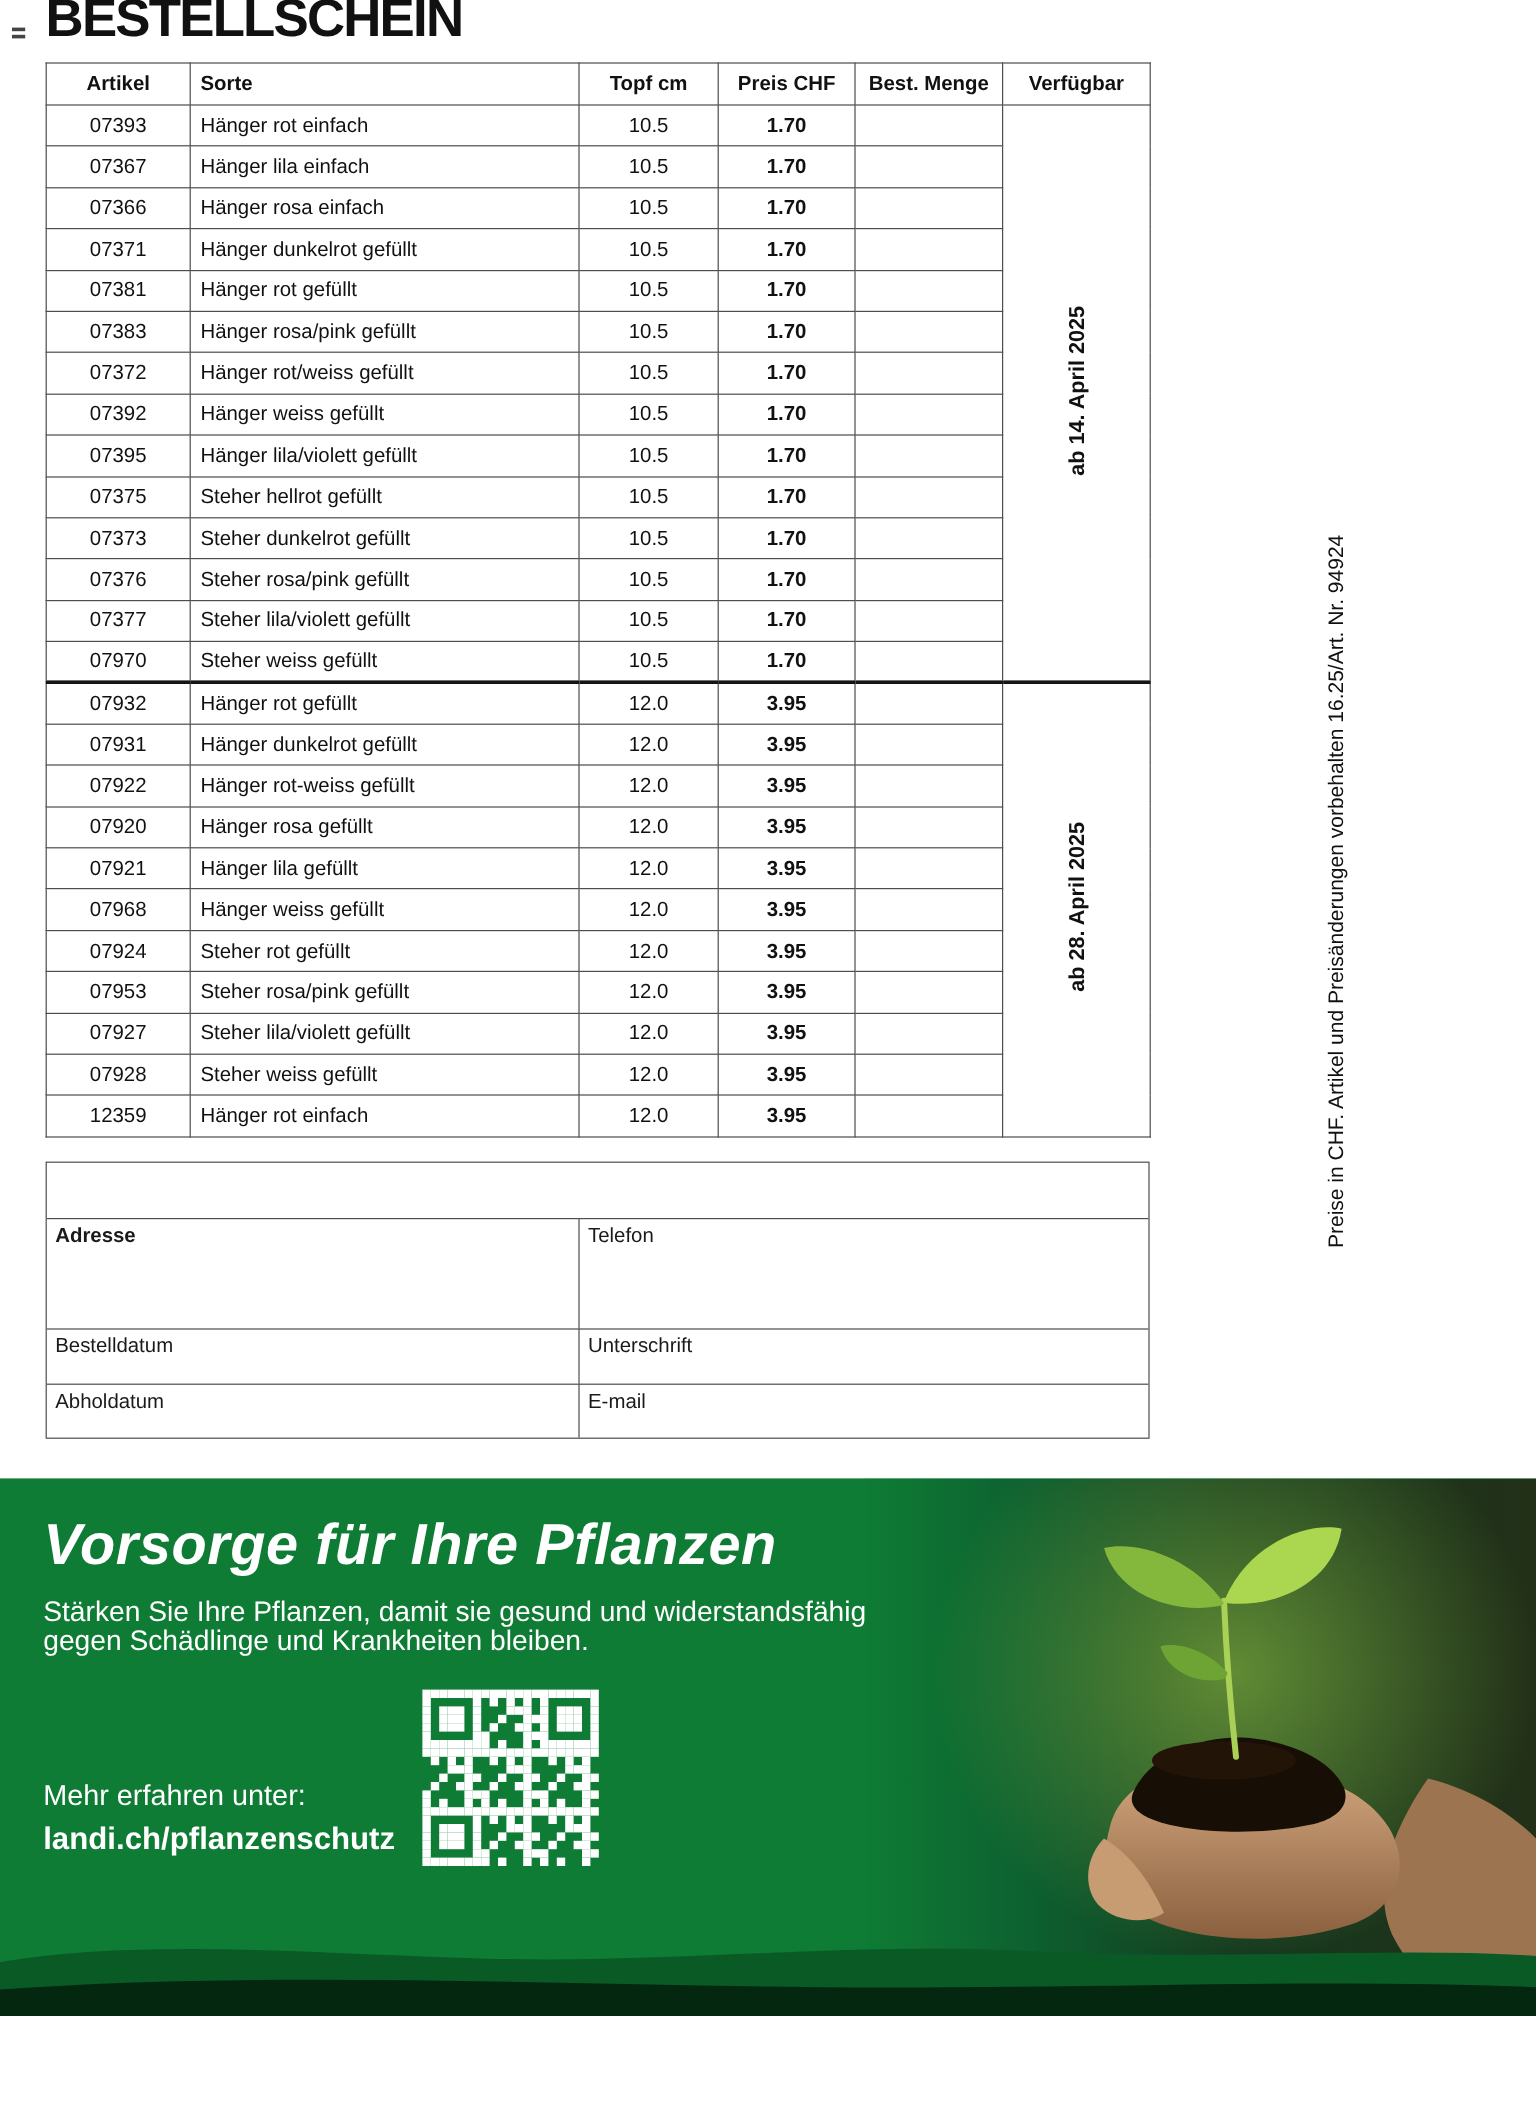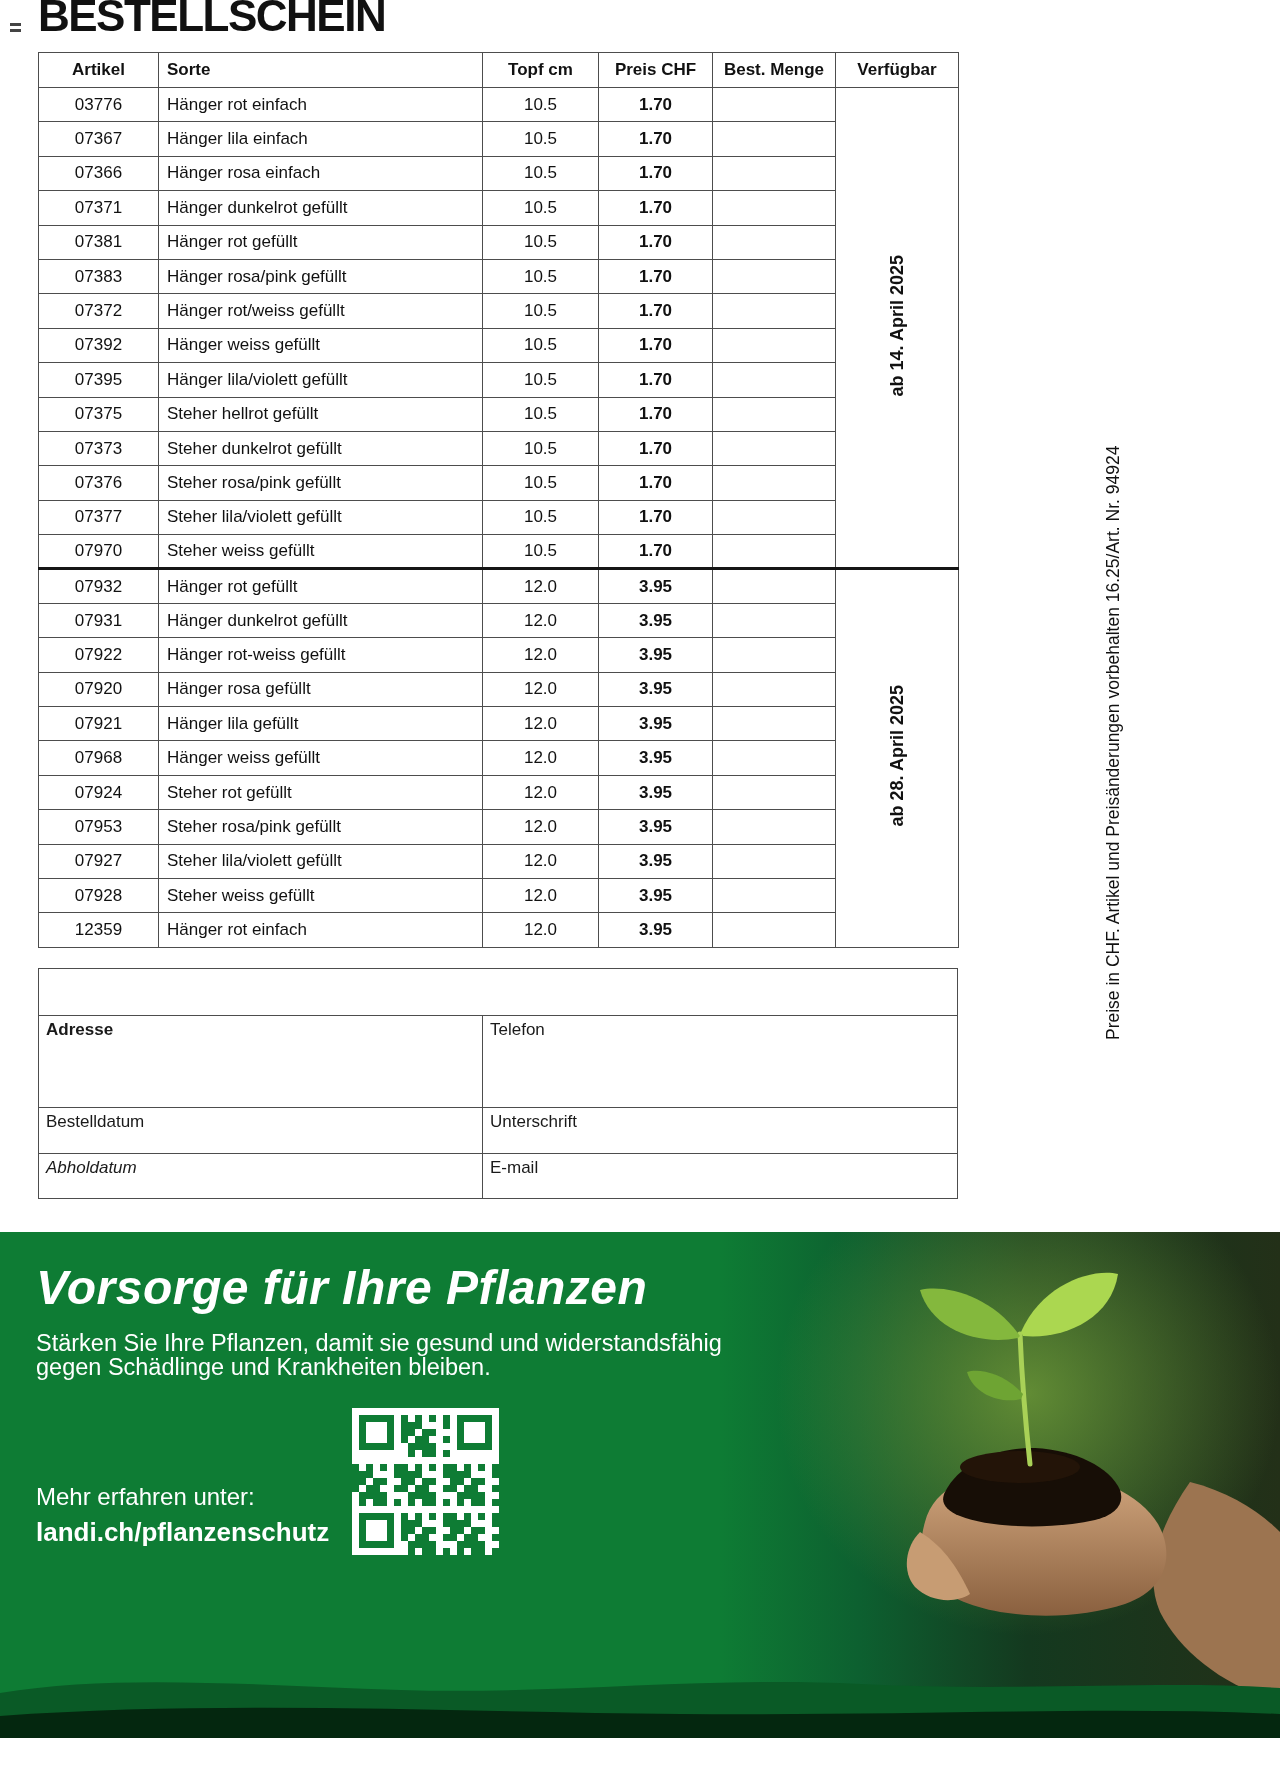--- a/index.html
+++ b/index.html
@@ -34,28 +34,28 @@
               border:1px solid #4d4d4d; font-size:17px; }
   .fcell { position:absolute; padding:4px 7px; }
   .f-top { border-top:1px solid #4d4d4d; }
   .f-left { border-left:1px solid #4d4d4d; }
   .f-name       { left:0;     top:0;     width:918px; height:46px; }
   .f-adresse    { left:0;     top:46px;  width:443px; height:46px;font-weight:bold; }
   .f-telefon    { left:443px; top:46px;  width:475px; height:92px; }
   .f-plz        { left:0;     top:92px;  width:443px; height:46px; }
   .f-bestell    { left:0;     top:138px; width:443px; height:46px; }
   .f-unterschrift{left:443px; top:138px; width:475px; height:46px; }
-  .f-abhol      { left:0;     top:184px; width:443px; height:45px;font-style:italic; }
+  .f-abhol      { left:0;     top:184px; width:443px; height:45px; }
   .f-email      { left:443px; top:184px; width:475px; height:45px; }
 
   .side-note { position:absolute; left:1103px; top:423px; height:640px;
                writing-mode:vertical-rl; transform:rotate(180deg);
                font-size:17.5px; white-space:nowrap; color:#111; text-align:center; }
 
-  .banner { position:absolute; left:0; top:1232px; width:1280px; height:506px;
+  .banner { position:absolute; left:0; top:1232px; width:1280px; height:448px;
             background:#0e7c34; overflow:hidden; color:#fff; }
   .banner-photo { position:absolute; right:0; top:0; width:560px; height:538px; }
   .hills { position:absolute; left:0; bottom:0; width:1280px; height:100px; }
   .banner-title { position:absolute; left:36px; top:28px; font-size:48px; font-weight:800;
                   font-style:italic; letter-spacing:0.5px; }
   .banner-line { position:absolute; left:36px; font-size:23.5px; }
   .l1 { top:98px; }
   .l2 { top:122px;text-align:center; }
   .qr { position:absolute; left:352px; top:176px; width:147px; height:147px; }
   .qr div { position:absolute; width:7px; height:7px; background:#fff; }
@@ -76,21 +76,21 @@
         <th class="h-art">Artikel</th>
         <th class="h-sorte">Sorte</th>
         <th class="h-topf">Topf cm</th>
         <th class="h-preis">Preis CHF</th>
         <th class="h-menge">Best. Menge</th>
         <th class="h-verf">Verfügbar</th>
       </tr>
     </thead>
     <tbody>
         <tr>
-          <td class="c-art">03776</td>
+          <td class="c-art">07393</td>
           <td class="c-sorte">Hänger rot einfach</td>
           <td class="c-topf">10.5</td>
           <td class="c-preis">1.70</td>
           <td class="c-menge"></td>
           <td class="c-verf" rowspan="14"><span class="vert-bold">ab 14. April 2025</span></td>
         </tr>
         <tr>
           <td class="c-art">07367</td>
           <td class="c-sorte">Hänger lila einfach</td>
           <td class="c-topf">10.5</td>

